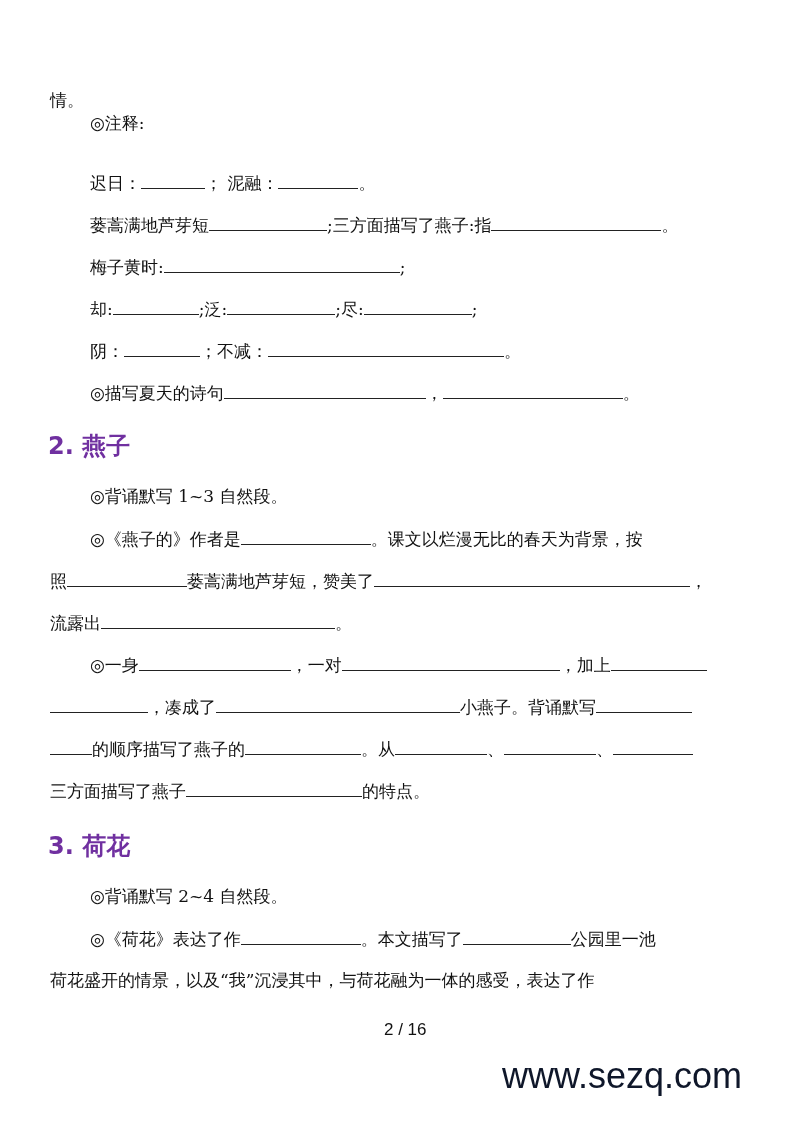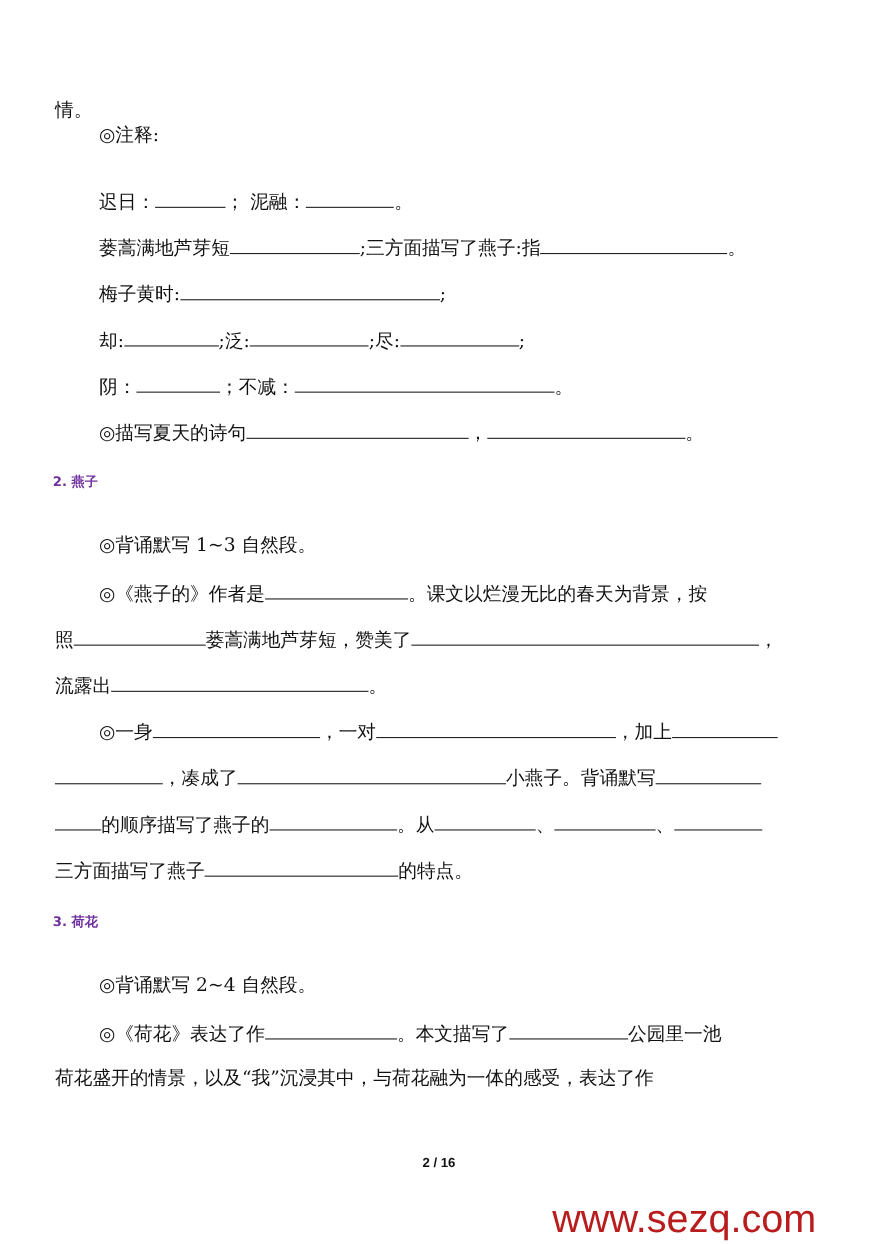--- a/index.html
+++ b/index.html
@@ -1,23 +1,23 @@
 <!DOCTYPE html>
 <html><head>
   <meta charset="utf-8">
   <style>
     html, body { margin: 0; padding: 0; background: #ffffff; }
     body { width: 800px; height: 1131px; position: relative; overflow: hidden;
            font-family: "DejaVu Serif", serif; color: #111; }
     .line { position: absolute; left: 50px; font-size: 17px; line-height: 24px; white-space: nowrap; }
     .ind { left: 90px; }
     .blank { display: inline-block; border-bottom: 1px solid #222; height: 18px; vertical-align: baseline; }
-    .h { position: absolute; left: 48px; font-family: "DejaVu Sans", sans-serif; font-size: 12px; font-weight: bold; color: #7030a0; }
-    .pager { position: absolute; left: 384px; top: 1050px; font-family: "Liberation Sans", sans-serif; font-size: 12px; color: #111; font-weight: bold; }
-    .wm { position: absolute; left: 502px; top: 1087px; font-family: "Liberation Sans", sans-serif; font-size: 36px; color: #b91c1c; }
+    .h { position: absolute; left: 48px; font-family: "DejaVu Sans", sans-serif; font-size: 24px; font-weight: bold; color: #7030a0; }
+    .pager { position: absolute; left: 384px; top: 1020px; font-family: "Liberation Sans", sans-serif; font-size: 17px; color: #111; }
+    .wm { position: absolute; left: 502px; top: 1055px; font-family: "Liberation Sans", sans-serif; font-size: 36px; color: #0f172a; }
   </style>
 </head>
 <body>
 
 <div class="line" style="top:88px">情。</div>
 <div class="line ind" style="top:111px">◎注释:</div>
 
 <div class="line ind" style="top:170px">
   <span>迟日：</span><span class="blank" style="width:64px"></span><span>；  </span><span>泥融：</span><span class="blank" style="width:80px"></span><span>。</span>
 </div>

